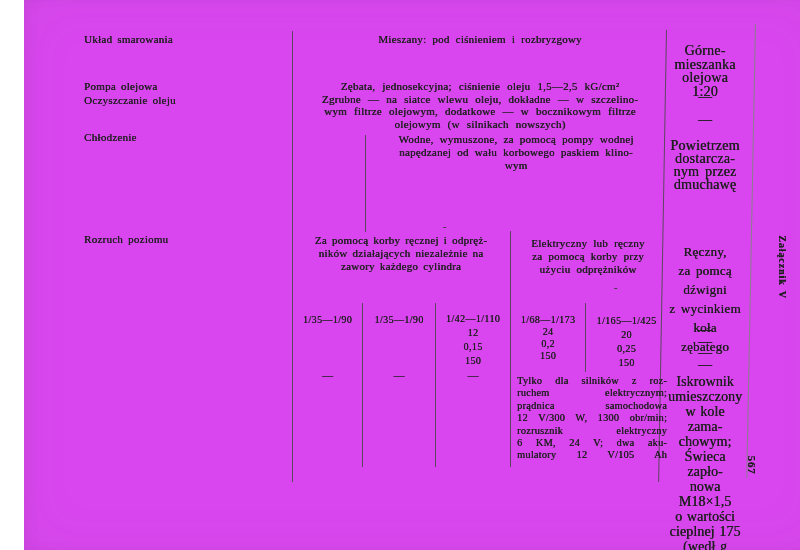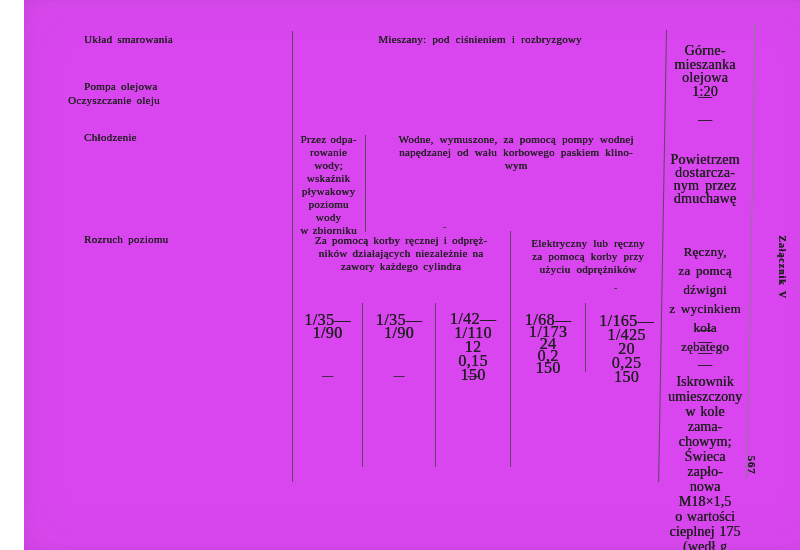--- a/index.html
+++ b/index.html
@@ -16,21 +16,21 @@
   }
   .t {
     position:absolute;
     color:#1f1f1f;
     font-size:11px; line-height:13px;
     letter-spacing:.25px; word-spacing:2px;
     text-shadow:.35px 0 0 currentColor;
   }
   .c { text-align:center; }
   .multi { white-space:pre-line; }
-  .n { font-size:16px; letter-spacing:.4px; }
+  .n { font-size:10px; letter-spacing:.4px; }
   .rc { left:644px; width:74px; font-size:14px; }
   .ign { font-size:14px; line-height:15px; letter-spacing:.1px; word-spacing:1px; }
   .rot { transform:translate(-50%,-50%) rotate(90deg); white-space:nowrap; }
   .vr { position:absolute; width:1px; background:#474747; opacity:.85; }
   .vr.edge { background:#828282; width:1.4px; opacity:.9; }
   .artifact { color:#3c3c3c; font-size:10px; }
 </style>
 </head>
 <body>
 
@@ -40,34 +40,30 @@
   <div class="vr" style="left:341px;top:135px;height:97px"></div>
   <div class="vr" style="left:338px;top:303px;height:164px"></div>
   <div class="vr" style="left:411px;top:303px;height:164px"></div>
   <div class="vr" style="left:486px;top:231px;height:236px"></div>
   <div class="vr" style="left:561px;top:303px;height:69px"></div>
   <div class="vr" style="left:642px;top:30px;height:452px;transform:rotate(1deg);transform-origin:top center"></div>
   <div class="vr edge" style="left:731px;top:24px;height:454px;transform:rotate(1.1deg);transform-origin:top center"></div>
 
   <div class="t" style="left:60px;top:33px">Układ smarowania</div>
   <div class="t" style="left:60px;top:80px">Pompa olejowa</div>
-  <div class="t" style="left:44px;top:94px">Oczyszczanie oleju</div>
+  <div class="t" style="left:60px;top:94px">Oczyszczanie oleju</div>
   <div class="t" style="left:60px;top:131px">Chłodzenie</div>
   <div class="t" style="left:60px;top:233px">Rozruch poziomu</div>
 
   <div class="t c" style="left:270px;top:33px;width:372px;word-spacing:3px">Mieszany: pod ciśnieniem i rozbryzgowy</div>
+  <div class="t c multi" style="left:270px;top:80px;width:372px;line-height:12.6px;word-spacing:4px">Zębata, jednosekcyjna; ciśnienie oleju 1,5—2,5 kG/cm²
+Zgrubne — na siatce wlewu oleju, dokładne — w szczelino-
+wym filtrze olejowym, dodatkowe — w bocznikowym filtrze
+olejowym (w silnikach nowszych)</div>
 
-  <div class="t c multi" style="left:269px;top:133px;width:71px;line-height:13px;word-spacing:1px">Przez odpa-
-rowanie
-wody;
-wskaźnik
-pływakowy
-poziomu
-wody
-w zbiorniku</div>
   <div class="t c multi" style="left:270px;top:234px;width:214px;line-height:13px;word-spacing:2px">Za pomocą korby ręcznej i odpręż-
 ników działających niezależnie na
 zawory każdego cylindra</div>
 
   <div class="t c multi" style="left:344px;top:133px;width:296px;line-height:13px;word-spacing:3px">Wodne, wymuszone, za pomocą pompy wodnej
 napędzanej od wału korbowego paskiem klino-
 wym</div>
   <div class="t c multi" style="left:488px;top:237px;width:152px;line-height:13px;word-spacing:3px">Elektryczny lub ręczny
 za pomocą korby przy
 użyciu odprężników</div>
@@ -82,27 +78,34 @@
 24
 0,2
 150</div>
   <div class="t c n multi" style="left:562px;top:314px;width:81px;line-height:14px">1/165—1/425
 20
 0,25
 150</div>
   <div class="t c" style="left:269px;top:369px;width:69px">—</div>
   <div class="t c" style="left:339px;top:369px;width:72px">—</div>
   <div class="t c" style="left:412px;top:369px;width:74px">—</div>
+  <div class="t multi" style="left:493px;top:375px;width:150px;font-size:10.3px;line-height:12.4px;text-align:justify;text-align-last:justify">Tylko dla silników z roz-
+ruchem elektrycznym;
+prądnica samochodowa
+12 V/300 W, 1300 obr/min;
+rozrusznik elektryczny
+6 KM, 24 V; dwa aku-
+mulatory 12 V/105 Ah</div>
 
   <div class="t c multi rc" style="top:44px;line-height:13.5px">Górne-
 mieszanka
 olejowa 1:20</div>
   <div class="t c rc" style="top:90px">—</div>
   <div class="t c rc" style="top:113px">—</div>
-  <div class="t c multi rc" style="top:153px;line-height:13px">Powietrzem
+  <div class="t c multi rc" style="top:139px;line-height:13px">Powietrzem
 dostarcza-
 nym przez
 dmuchawę</div>
   <div class="t c multi rc" style="top:242px;line-height:19px;font-size:13px">Ręczny,
 za pomcą
 dźwigni
 z wycinkiem
 koła
 zębatego</div>
   <div class="t c multi rc" style="top:324px;line-height:11.5px">—

